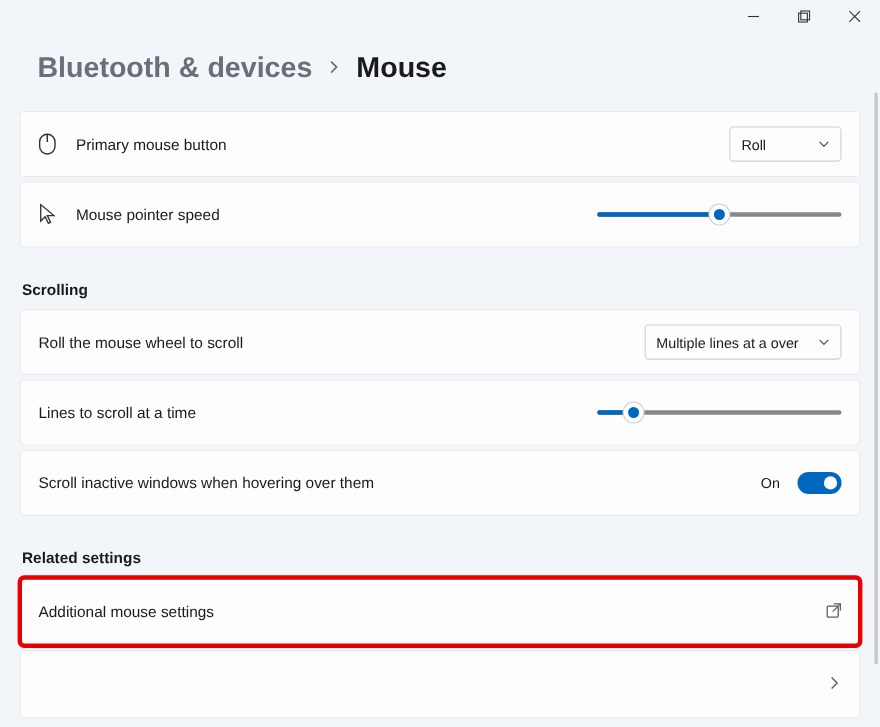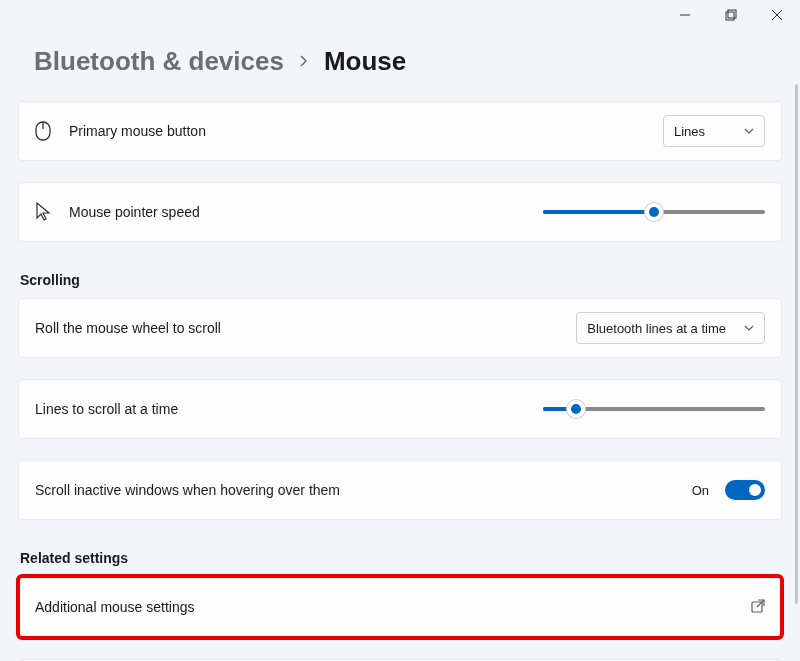--- a/index.html
+++ b/index.html
@@ -47,21 +47,21 @@
   .bc-sep { color: #6b6f75; }
   .bc-current {
     font-size: 26px;
     font-weight: 600;
     color: #1a1a1a;
   }
   .card {
     background: #fdfdfd;
     border: 1px solid #e9e9e9;
     border-radius: 4px;
-    margin-bottom: 21px;
+    margin-bottom: 4px;
     padding: 0 16px;
     display: flex;
     align-items: center;
     min-height: 60px;
   }
   .card .icon-slot {
     width: 34px;
     display: flex;
     align-items: center;
     color: #323232;
@@ -208,21 +208,21 @@
   <div class="card">
     <div class="icon-slot">
       <svg width="16" height="20" viewBox="0 0 16 20">
           <rect x="1" y="1" width="14" height="18" rx="7" fill="none" stroke="#323232" stroke-width="1.3"></rect>
           <line x1="8" y1="1" x2="8" y2="8" stroke="#323232" stroke-width="1.3"></line>
         </svg>
     </div>
     <div class="label">Primary mouse button</div>
     <div class="control">
       <div class="dropdown">
-        <span>Lines</span>
+        <span>Roll</span>
         <span class="chev">
           <svg width="10" height="10" viewBox="0 0 10 10">
               <polyline points="1,3 5,7 9,3" fill="none" stroke="#5e5e5e" stroke-width="1.2"></polyline>
             </svg>
         </span>
       </div>
     </div>
   </div>
 
   <div class="card">
@@ -241,21 +241,21 @@
       </div>
     </div>
   </div>
 
   <div class="section-heading">Scrolling</div>
 
   <div class="card">
     <div class="label">Roll the mouse wheel to scroll</div>
     <div class="control">
       <div class="dropdown wide">
-        <span>Bluetooth lines at a time</span>
+        <span>Multiple lines at a over</span>
         <span class="chev">
           <svg width="10" height="10" viewBox="0 0 10 10">
               <polyline points="1,3 5,7 9,3" fill="none" stroke="#5e5e5e" stroke-width="1.2"></polyline>
             </svg>
         </span>
       </div>
     </div>
   </div>
 
   <div class="card">

